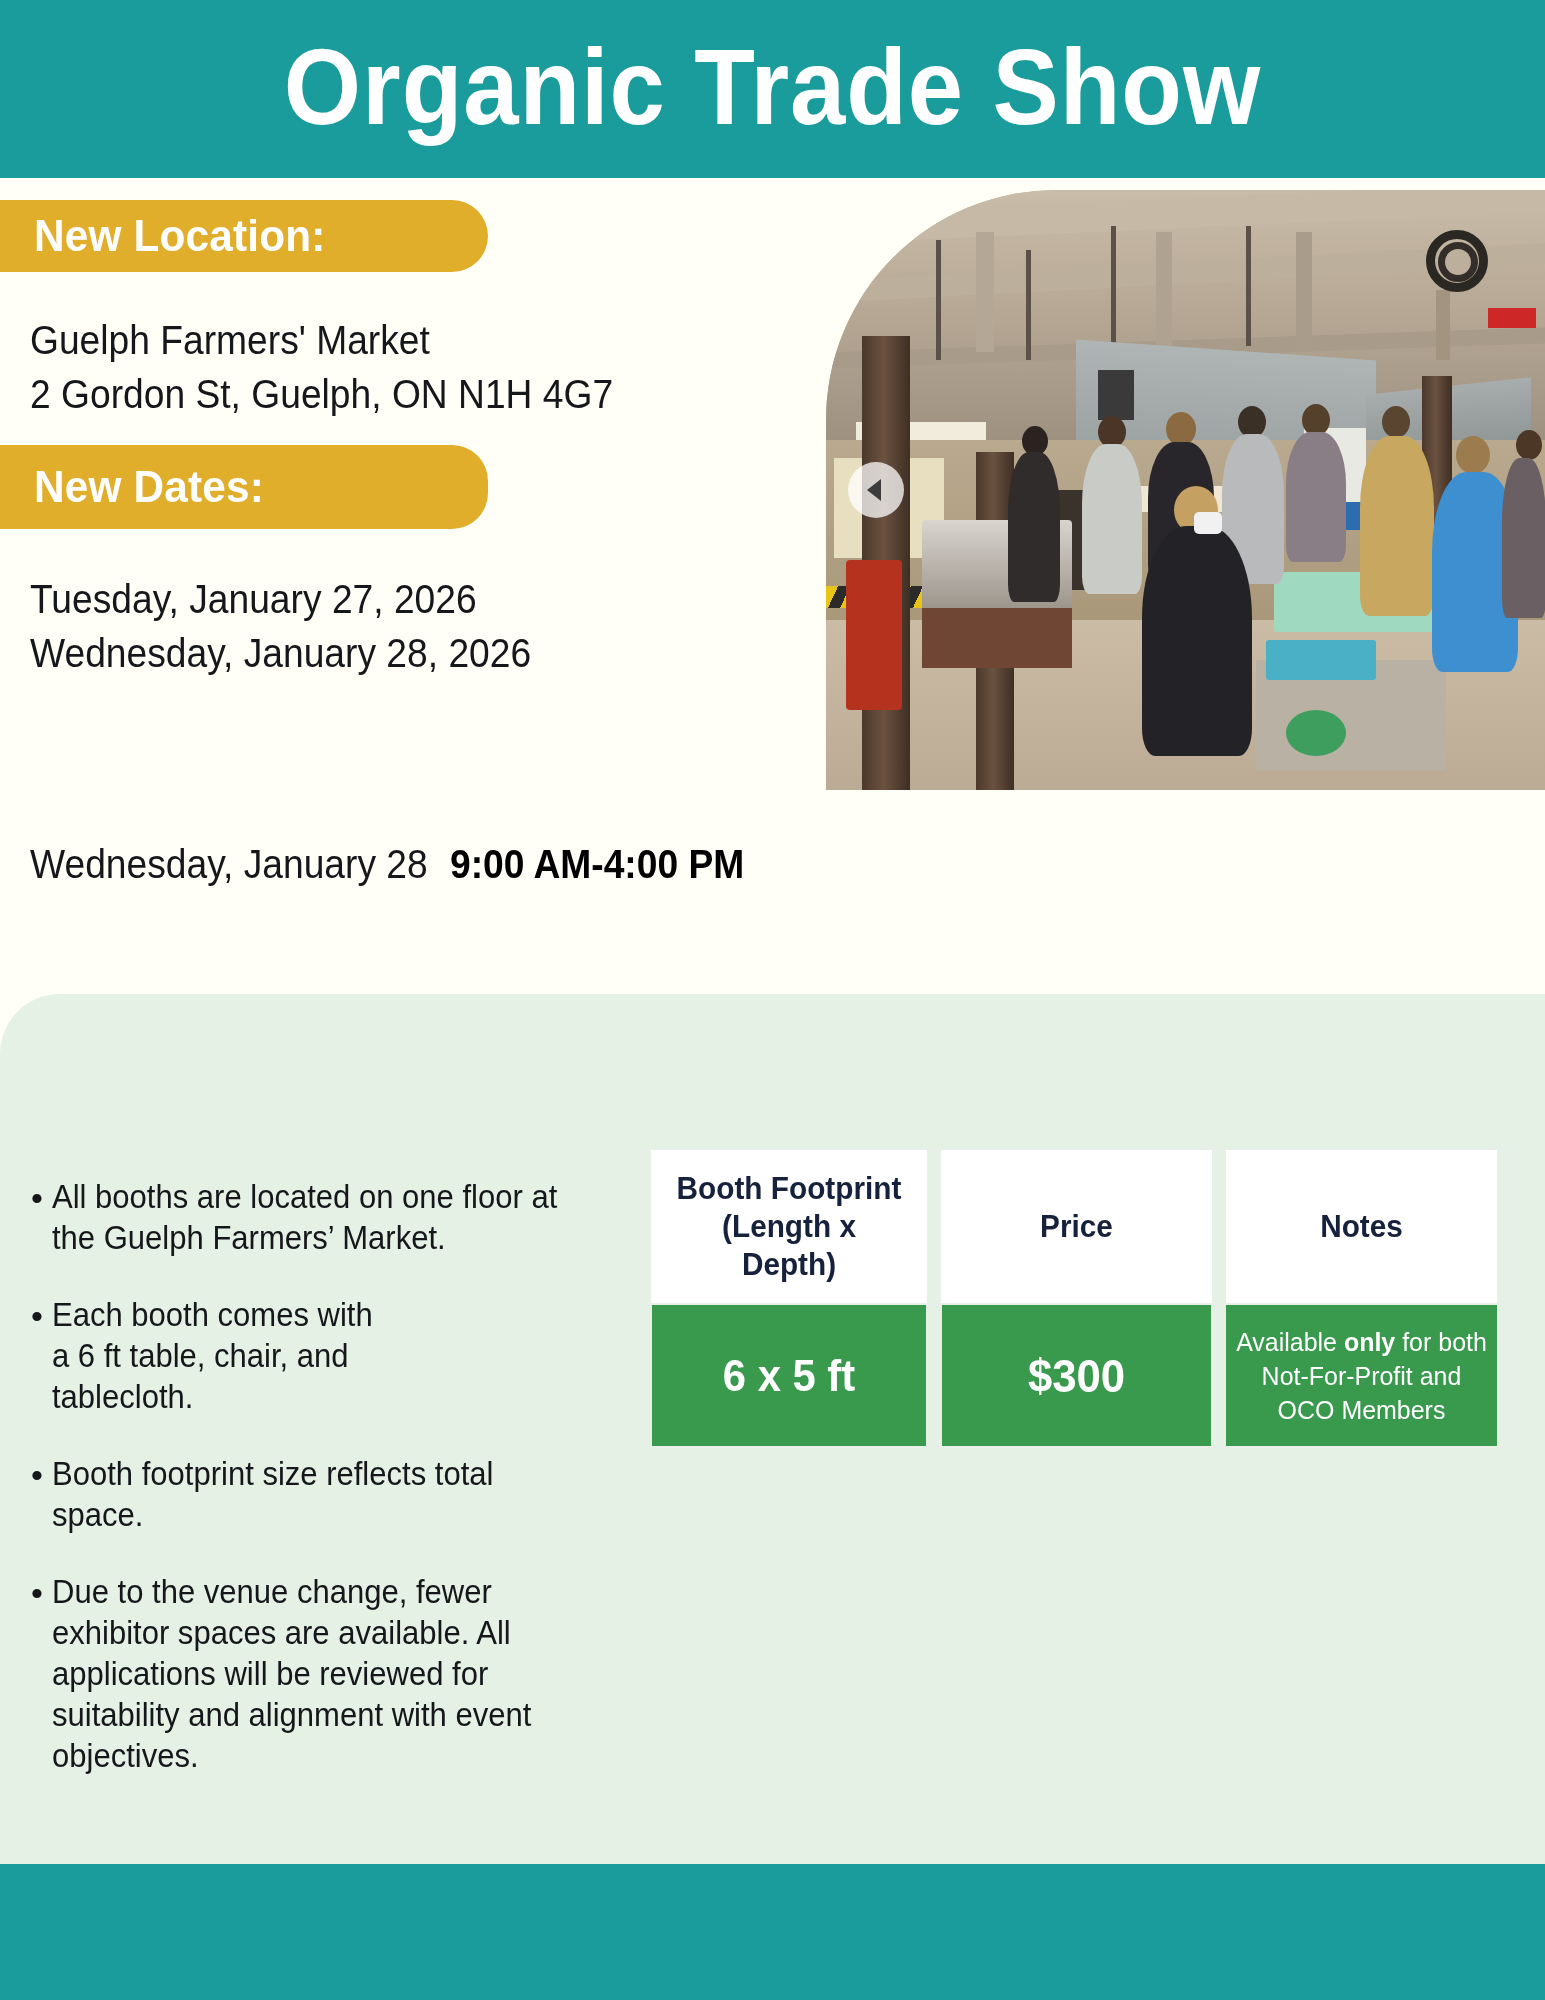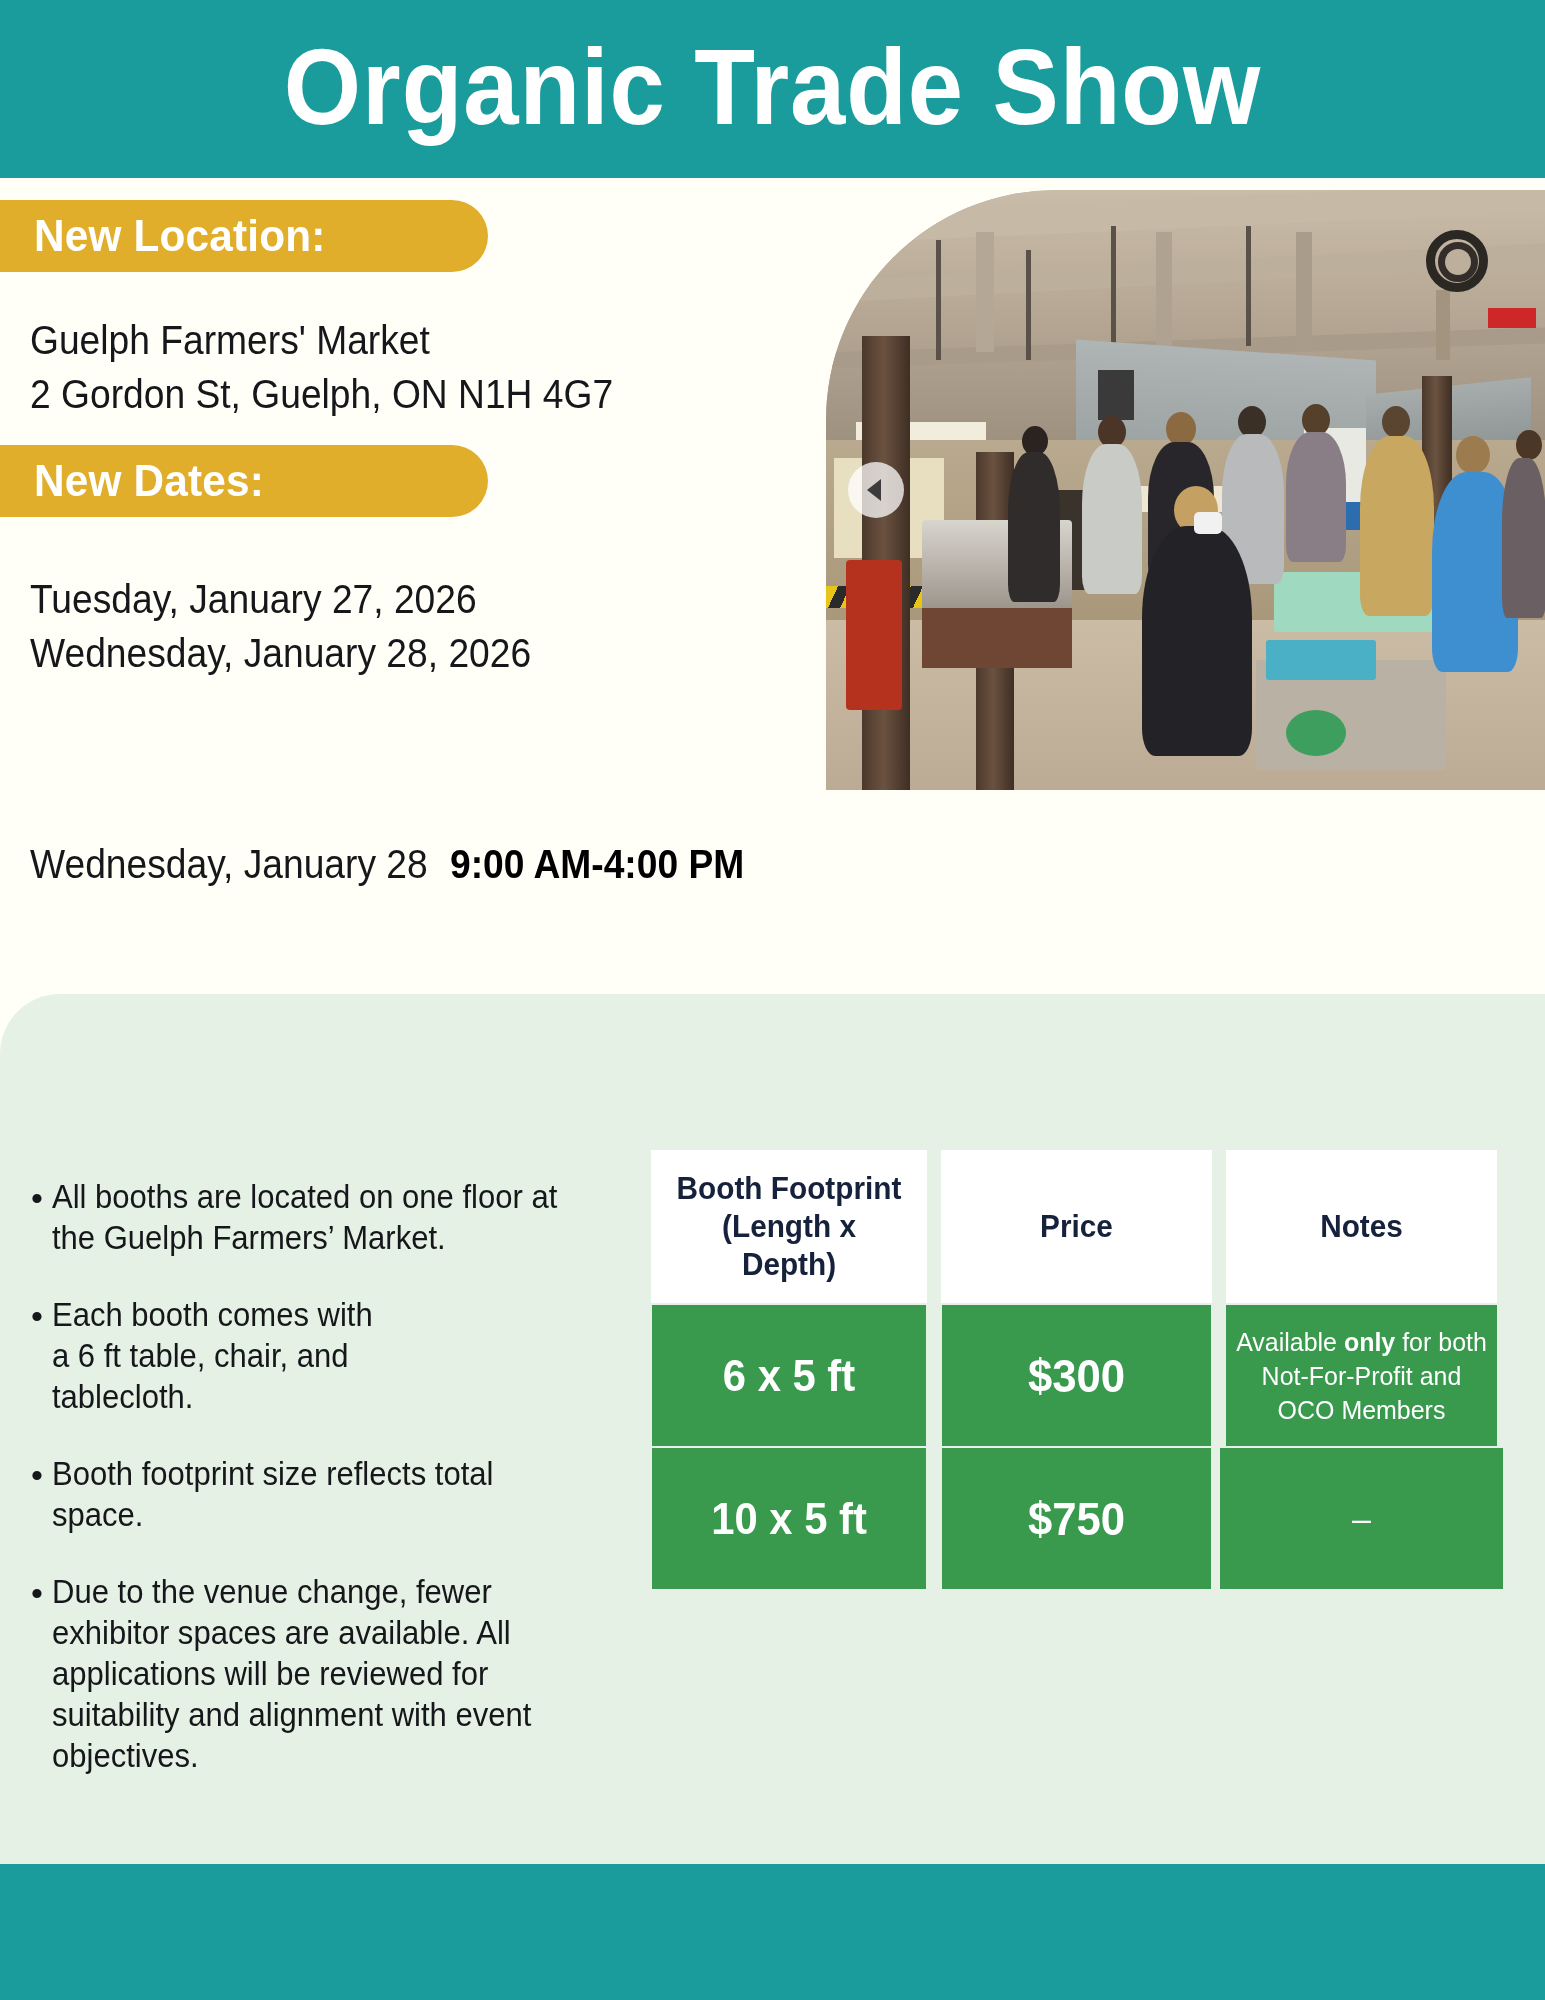--- a/index.html
+++ b/index.html
@@ -40,21 +40,21 @@
   .pill span {
     color:#FFFFFF;
     font-weight:bold;
     font-size:45px;
     letter-spacing:0.2px;
     transform:scaleX(0.94);
     transform-origin:left center;
     white-space:nowrap;
   }
   #pill-location { top:200px; width:488px; height:72px; }
-  #pill-dates    { top:445px; width:488px; height:72px; }
+  #pill-dates    { top:445px; width:488px; height:84px; }
   #pill-hours    { top:713px; width:492px; height:72px; }
 
   
   .body-text {
     position:absolute;
     color:#15171A;
     font-size:40px;
     line-height:54px;
     white-space:pre-line;
     transform:scaleX(0.93);
@@ -366,23 +366,18 @@
         <th>Price</th>
         <th>Notes</th>
       </tr>
     </thead>
     <tbody>
       <tr>
         <td class="cell-size">6 x 5 ft</td>
         <td class="cell-price">$300</td>
         <td class="cell-note"><span>Available </span><b>only</b><span> for both Not-For-Profit and OCO Members</span></td>
       </tr>
-      <tr>
-        <td class="cell-size">10 x 5 ft</td>
-        <td class="cell-price">$750</td>
-        <td class="cell-dash">–</td>
-      </tr>
     </tbody>
   </table>
 
   <div class="footer-bar"></div>
 
 </div>
 
 </body></html>

